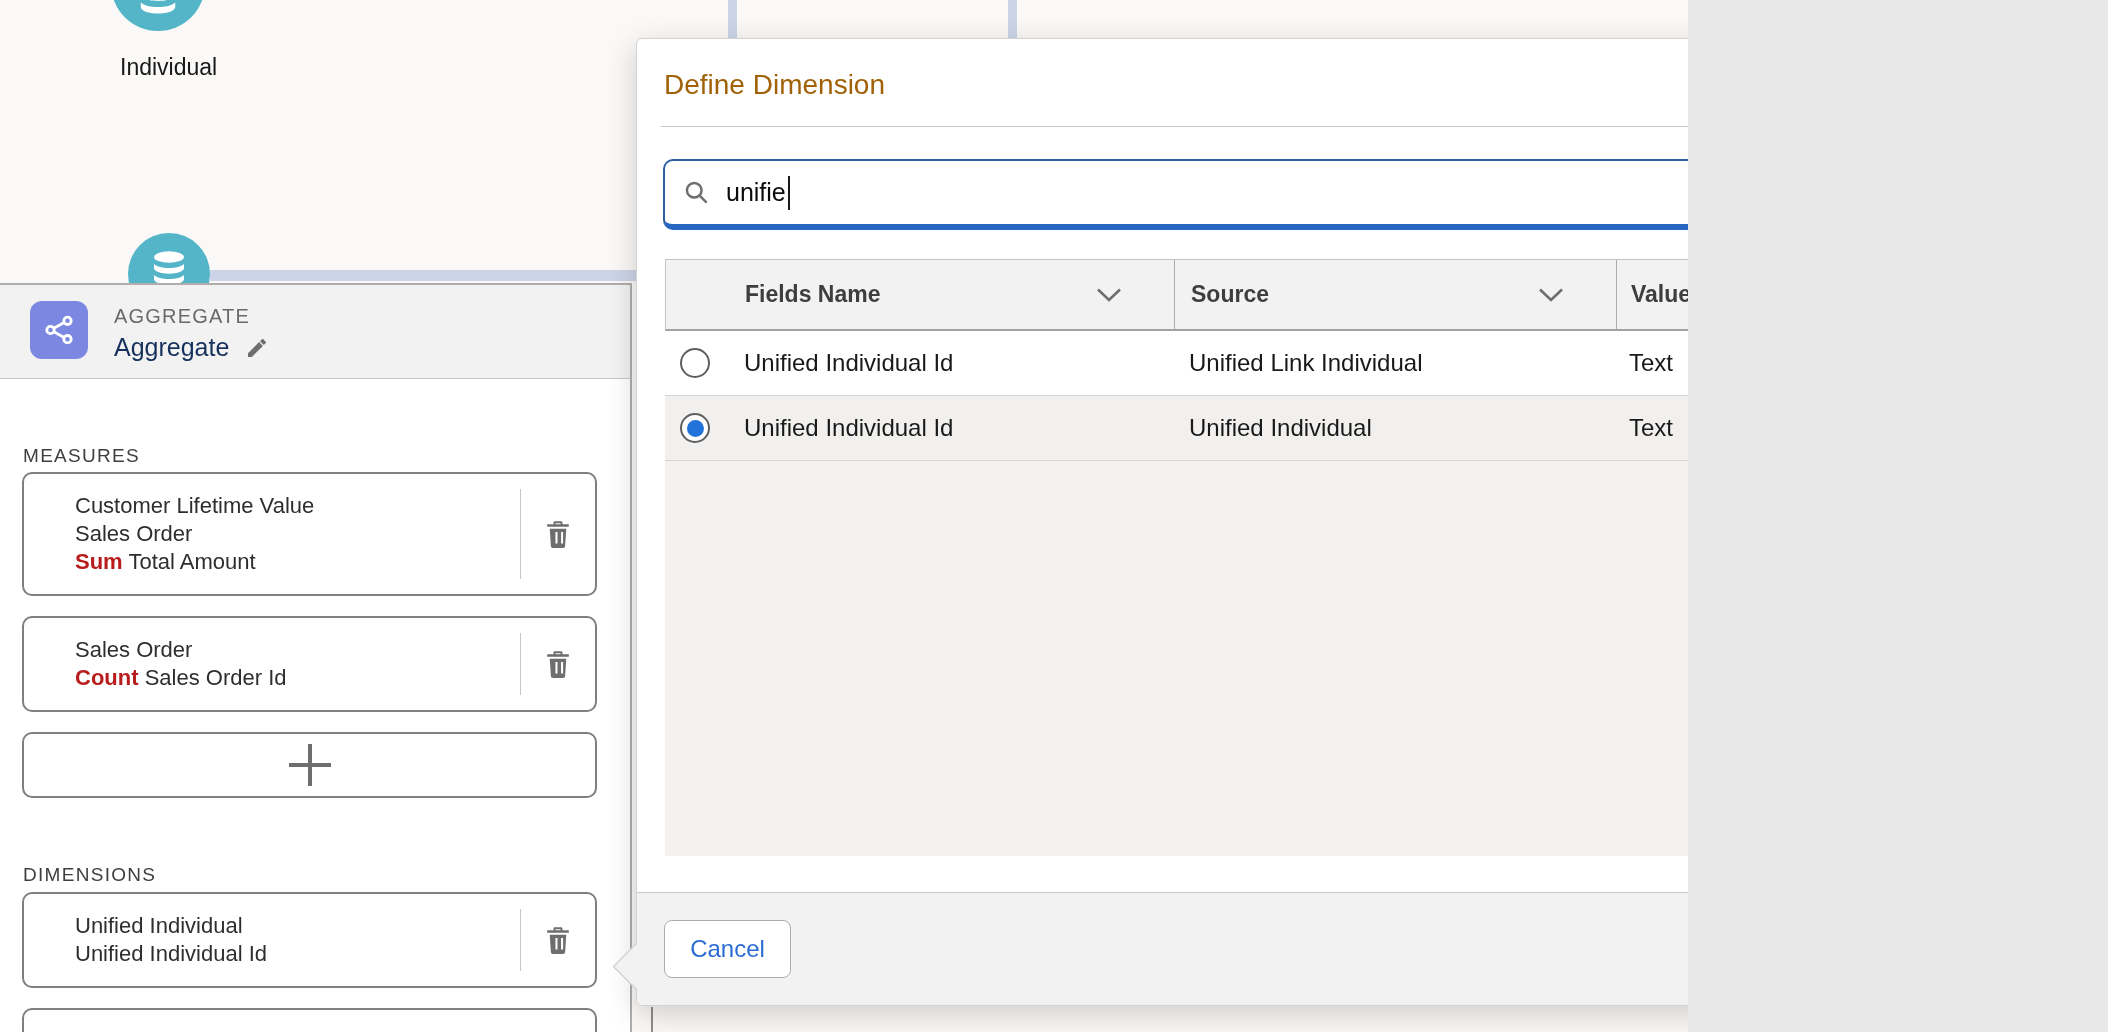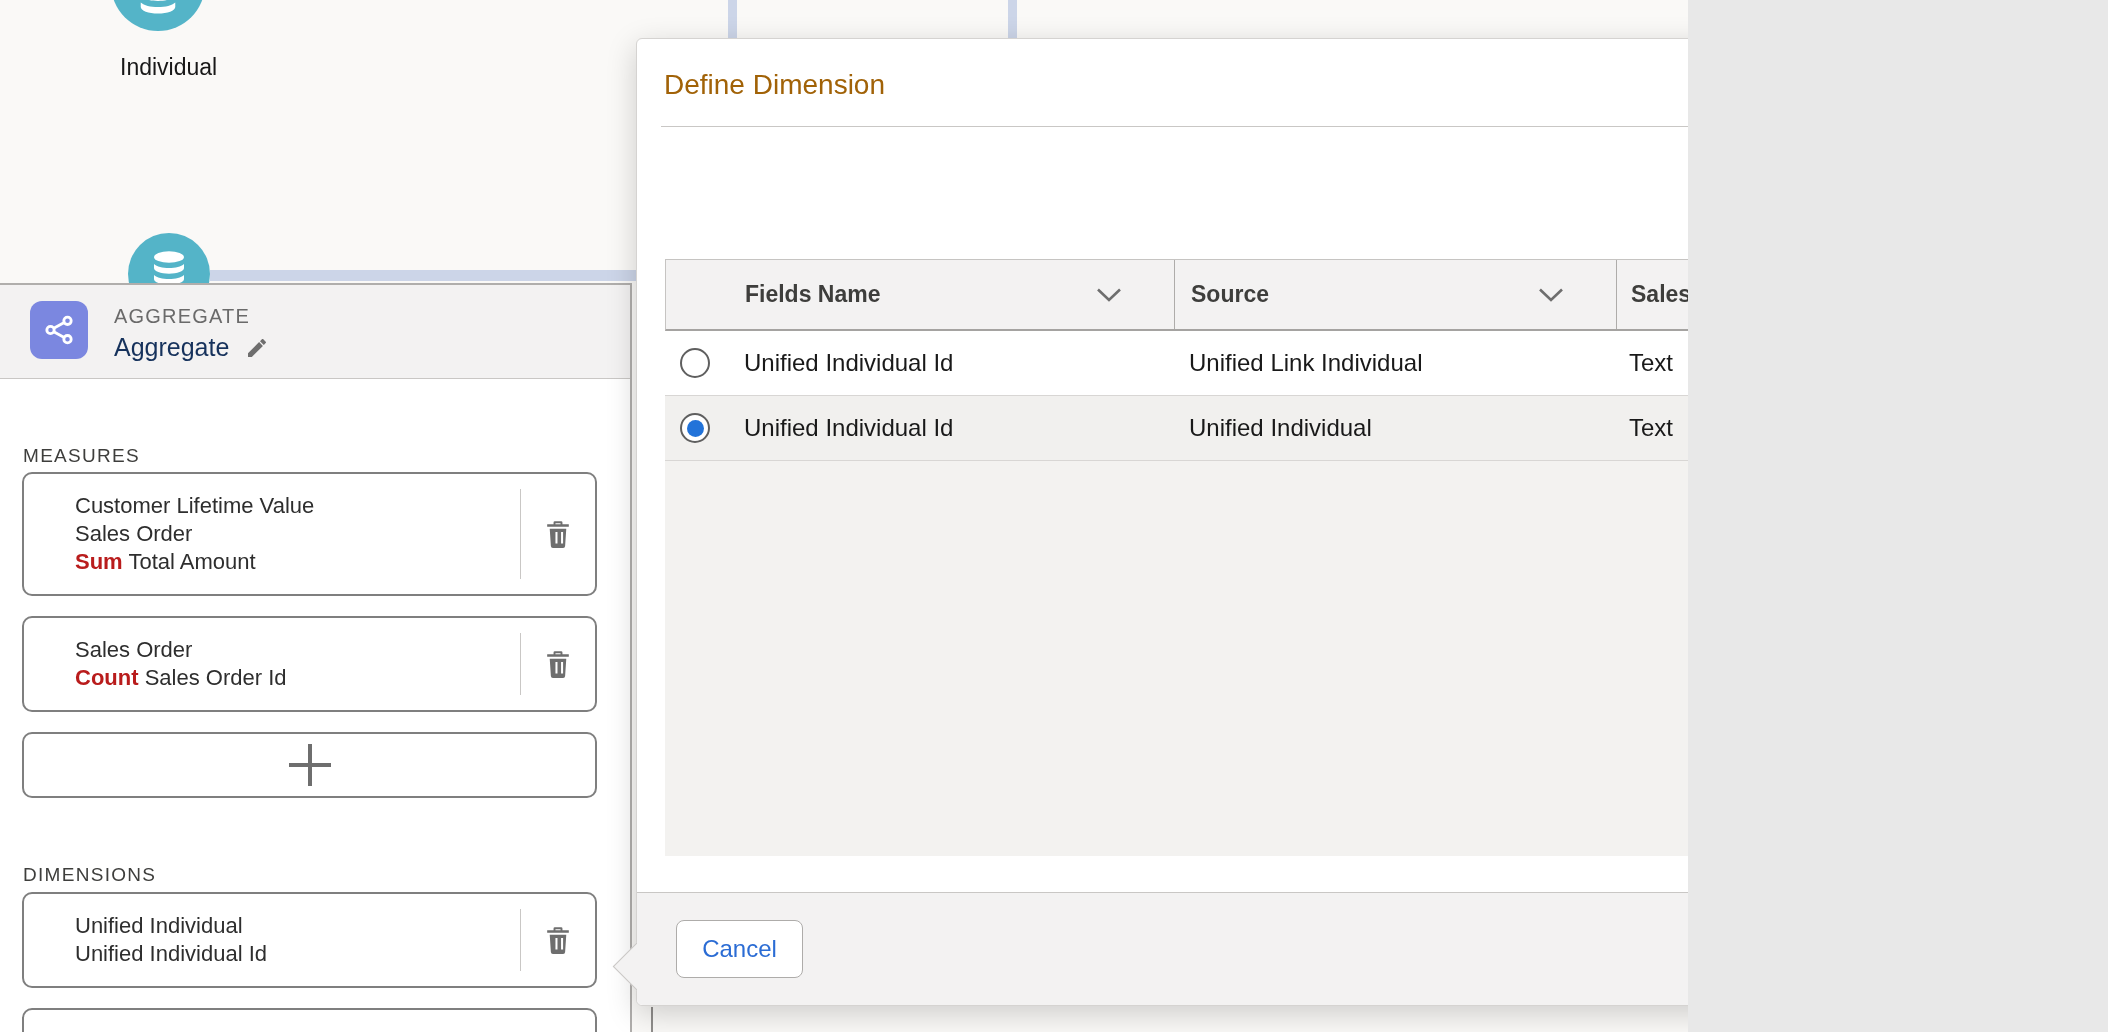--- a/index.html
+++ b/index.html
@@ -78,21 +78,21 @@
   .rc2{width:442px;box-sizing:border-box;padding-left:16px;}
   .rc3{flex:1;box-sizing:border-box;padding-left:14px;}
   .radio{width:30px;height:30px;border-radius:50%;border:2px solid #5f5f5f;box-sizing:border-box;
          background:#fff;display:flex;align-items:center;justify-content:center;flex:none;}
   .radio.on::after{content:"";width:17px;height:17px;border-radius:50%;background:#2273d9;}
   .tbody-fill{height:395px;background:#f3f2f0;}
 
   .modal-footer{position:absolute;left:0;bottom:0;width:100%;height:113px;background:#f3f2f2;
                 border-top:1px solid #c9c7c5;border-radius:0 0 6px 6px;box-sizing:border-box;}
   .btn{position:absolute;top:27px;height:58px;border-radius:8px;font-size:24px;cursor:pointer;
-       font-family:"Liberation Sans",sans-serif;margin-left:12px;}
+       font-family:"Liberation Sans",sans-serif;}
   .btn-cancel{left:27px;width:127px;background:#fff;border:1px solid #aeacaa;color:#2b6cd4;}
   .btn-next{right:33px;width:121px;background:#6d28d9;border:none;color:#fff;}
 
   
   .sliver-strip{position:absolute;left:2097px;top:283px;width:11px;height:94px;background:#efeeec;
                 border-top:2px solid #b0aeac;border-bottom:1px solid #c0beba;box-sizing:border-box;}
 </style>
 </head>
 <body>
 
@@ -202,41 +202,56 @@
         </div>
         <div class="card stub" style="margin-top: 15px;"></div>
       </div>
   </div>
 
   <div class="modal">
     <div class="modal-arrow"></div>
     <div class="modal-title">Define Dimension</div>
     <div class="title-divider"></div>
 
+    <div class="search">
+      <span style="display:flex;">
+        <svg width="27" height="27" viewBox="0 0 24 24" fill="none" stroke="#6e6e6e" stroke-width="2.2">
+          <circle cx="10" cy="10" r="6.5"></circle>
+            <path d="m15 15 6 6"></path>
+        </svg>
+      </span>
+      <span class="search-text">unifie</span>
+        <span class="caret"></span>
+      <button class="clear-btn">
+        <svg width="16" height="16" viewBox="0 0 16 16" stroke="#fff" stroke-width="2.6">
+          <path d="M3 3l10 10M13 3 3 13"></path>
+        </svg>
+      </button>
+    </div>
 
     <div class="table">
       <div class="thead" id="table-head">
           <div class="th">
             <span>Fields Name</span>
             <span class="chev">
               <svg width="26" height="16" viewBox="0 0 26 16" fill="none" stroke="#6e6e6e" stroke-width="2.6">
                 <path d="M2 2.5 13 13 24 2.5"></path>
               </svg>
             </span>
           </div>
           <div class="th">
             <span>Source</span>
             <span class="chev">
               <svg width="26" height="16" viewBox="0 0 26 16" fill="none" stroke="#6e6e6e" stroke-width="2.6">
                 <path d="M2 2.5 13 13 24 2.5"></path>
               </svg>
             </span>
           </div>
           <div class="th">
-            <span>Sales</span>
+            <span>Value</span>
             <span class="chev">
               <svg width="26" height="16" viewBox="0 0 26 16" fill="none" stroke="#6e6e6e" stroke-width="2.6">
                 <path d="M2 2.5 13 13 24 2.5"></path>
               </svg>
             </span>
           </div>
         </div>
       <div id="table-rows">
           <div class="row">
             <div class="rc1">

